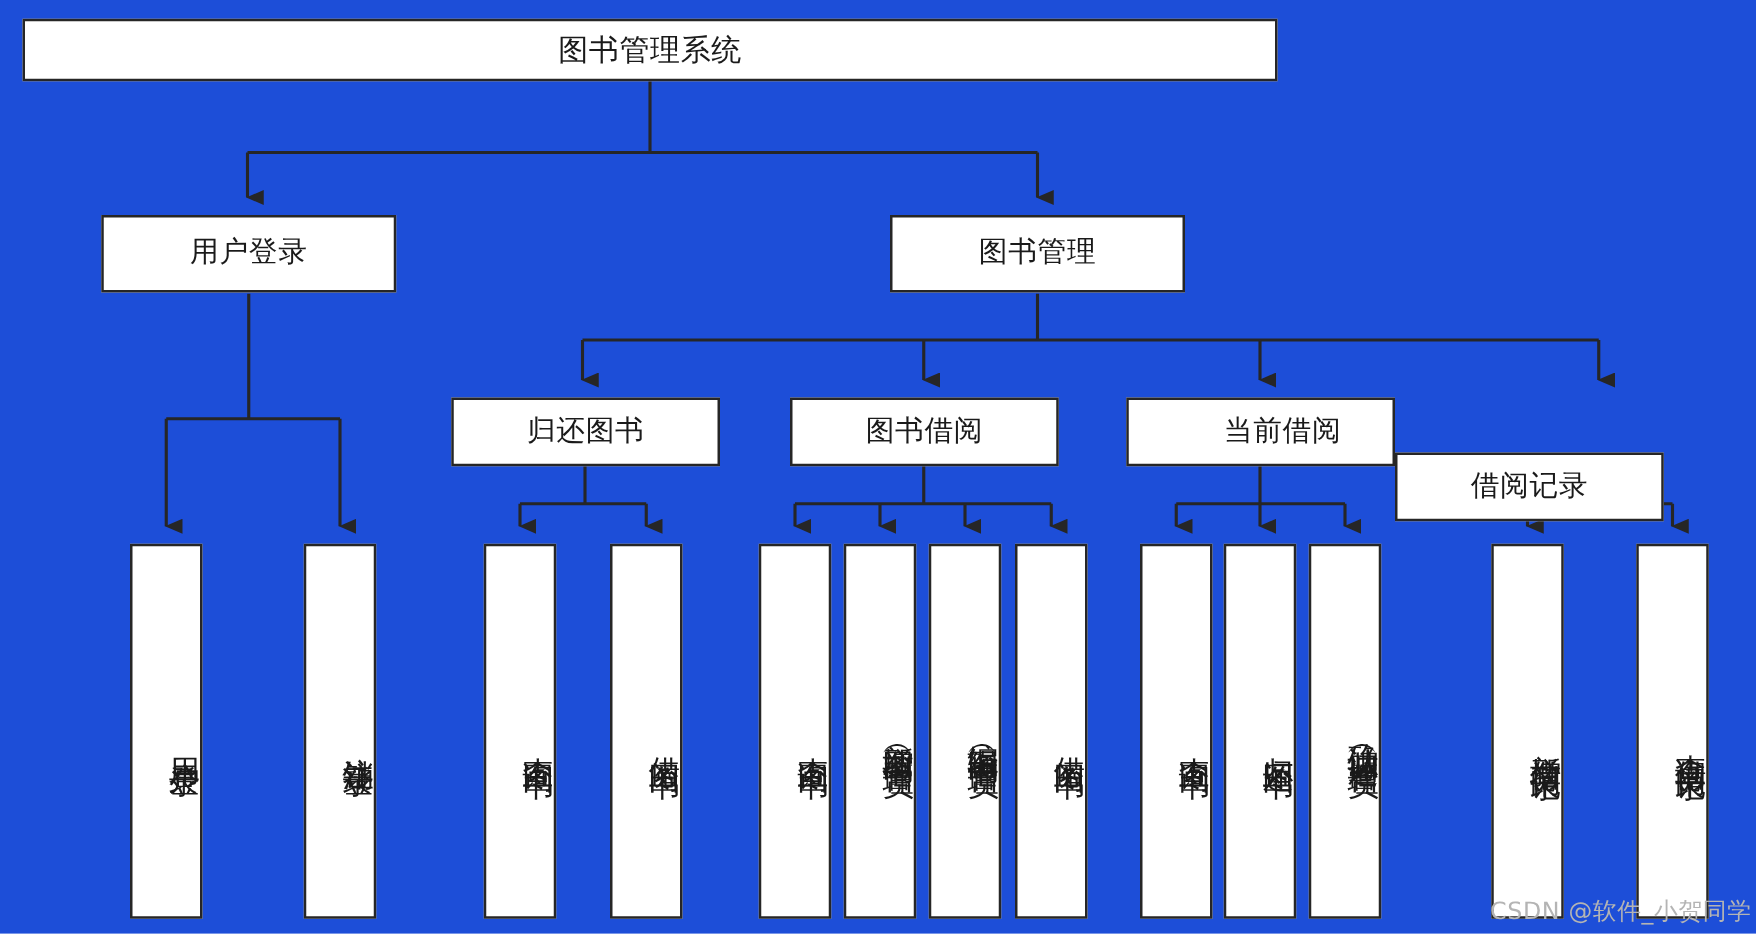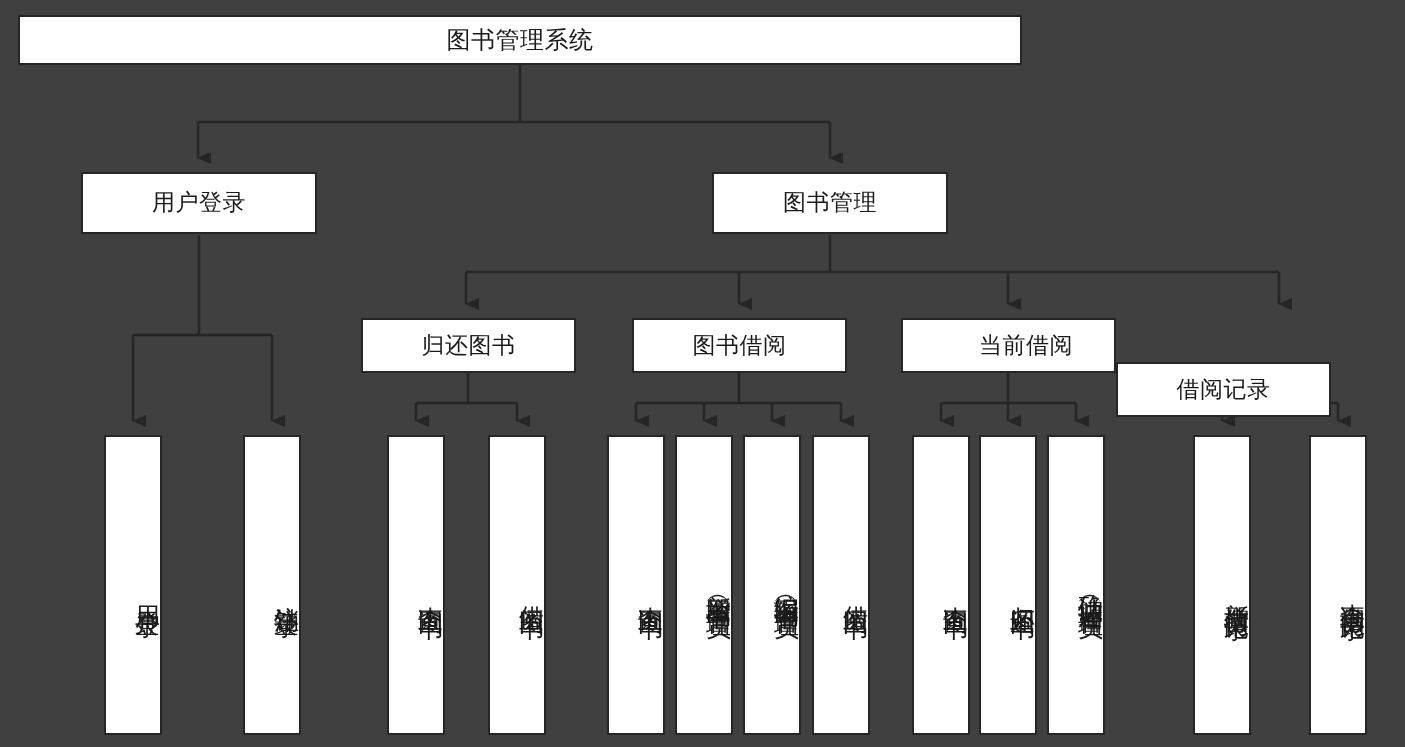--- a/index.html
+++ b/index.html
@@ -8,21 +8,21 @@
     padding: 0;
     background: #ffffff;
   }
   body {
     font-family: "DejaVu Sans", "Liberation Sans", sans-serif;
   }
   #canvas {
     position: relative;
     width: 1405px;
     height: 747px;
-    background: #404040;
+    background: #1d4ed8;
     overflow: hidden;
   }
   #wires {
     position: absolute;
     left: 0;
     top: 0;
     width: 1405px;
     height: 747px;
     pointer-events: none;
   }
@@ -144,14 +144,15 @@
   <div class="node vert tall" style="left:743px; top:435px; width:58px; height:300px;">编辑图书（管理员）</div>
   <div class="node vert" style="left:812px; top:435px; width:58px; height:300px;">借阅图书</div>
 
   <div class="node vert" style="left:912px; top:435px; width:58px; height:300px;">查询图书</div>
   <div class="node vert" style="left:979px; top:435px; width:58px; height:300px;">归还图书</div>
   <div class="node vert tall" style="left:1047px; top:435px; width:58px; height:300px;">确认归还（管理员）</div>
 
   <div class="node vert" style="left:1193px; top:435px; width:58px; height:300px;">新增借阅记录</div>
   <div class="node vert" style="left:1309px; top:435px; width:58px; height:300px;">查询借阅记录</div>
 
+  <div class="watermark" style="left:1192px; top:716px;">CSDN @软件_小贺同学</div>
 
 </div>
 
 </body></html>

